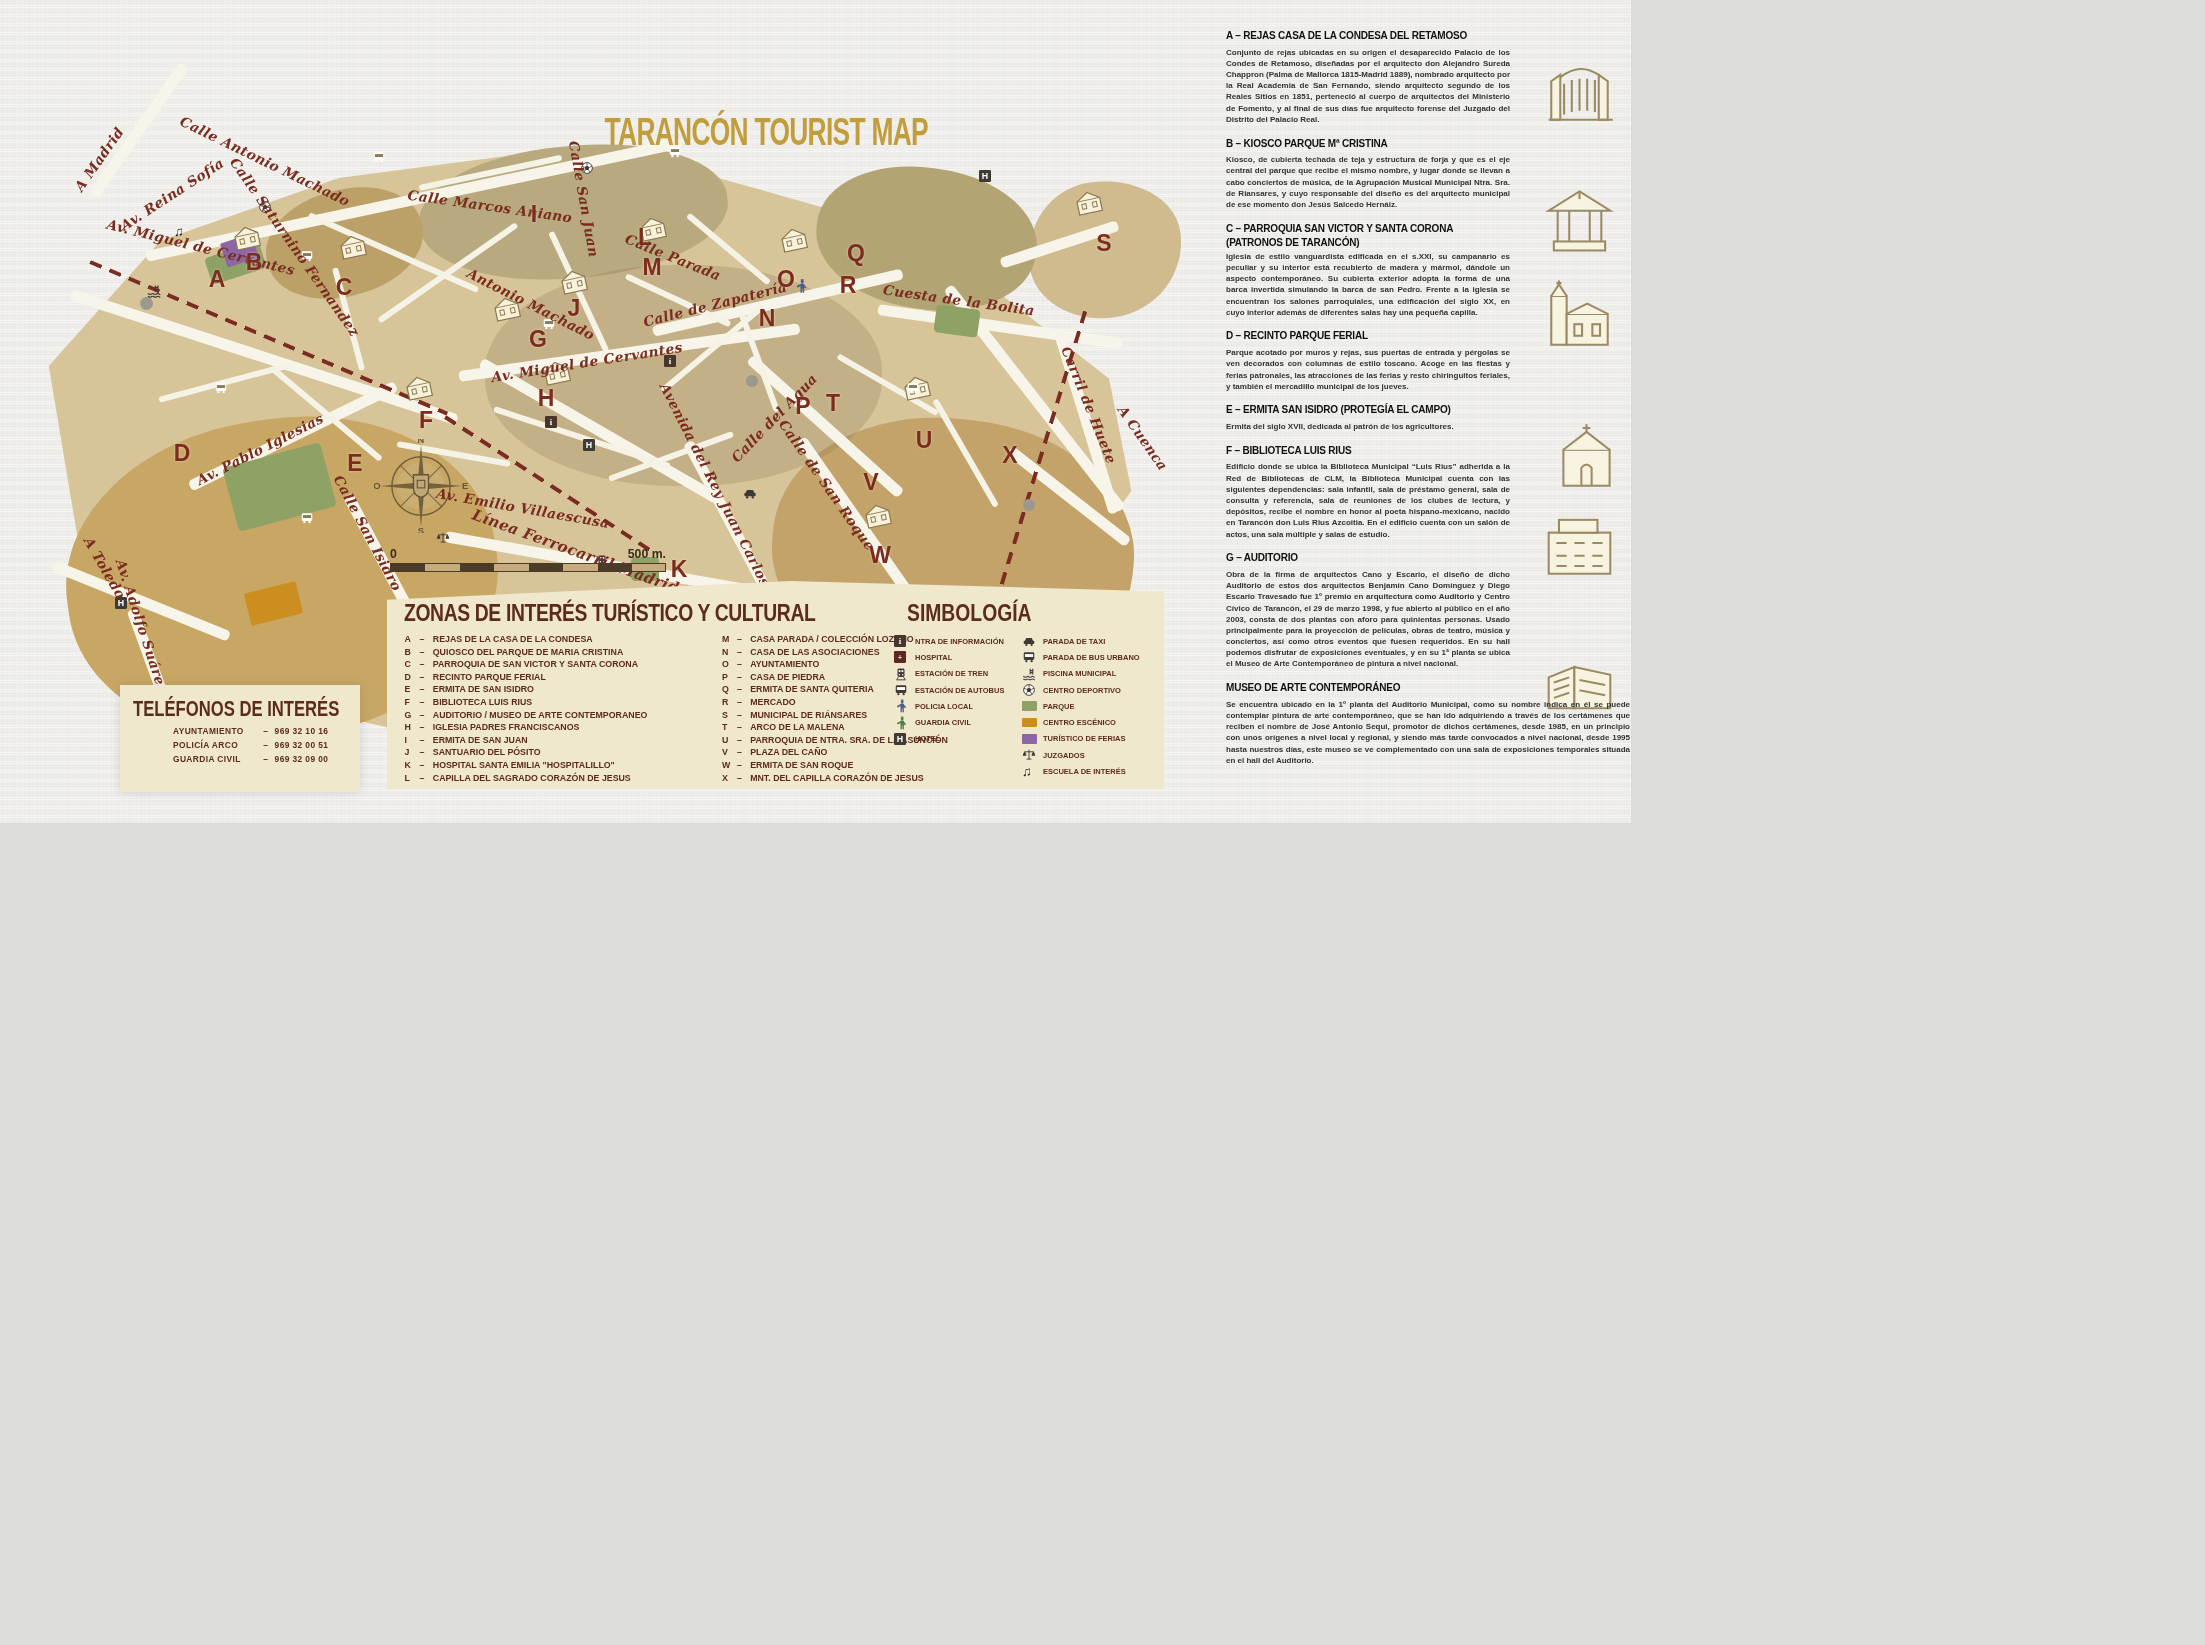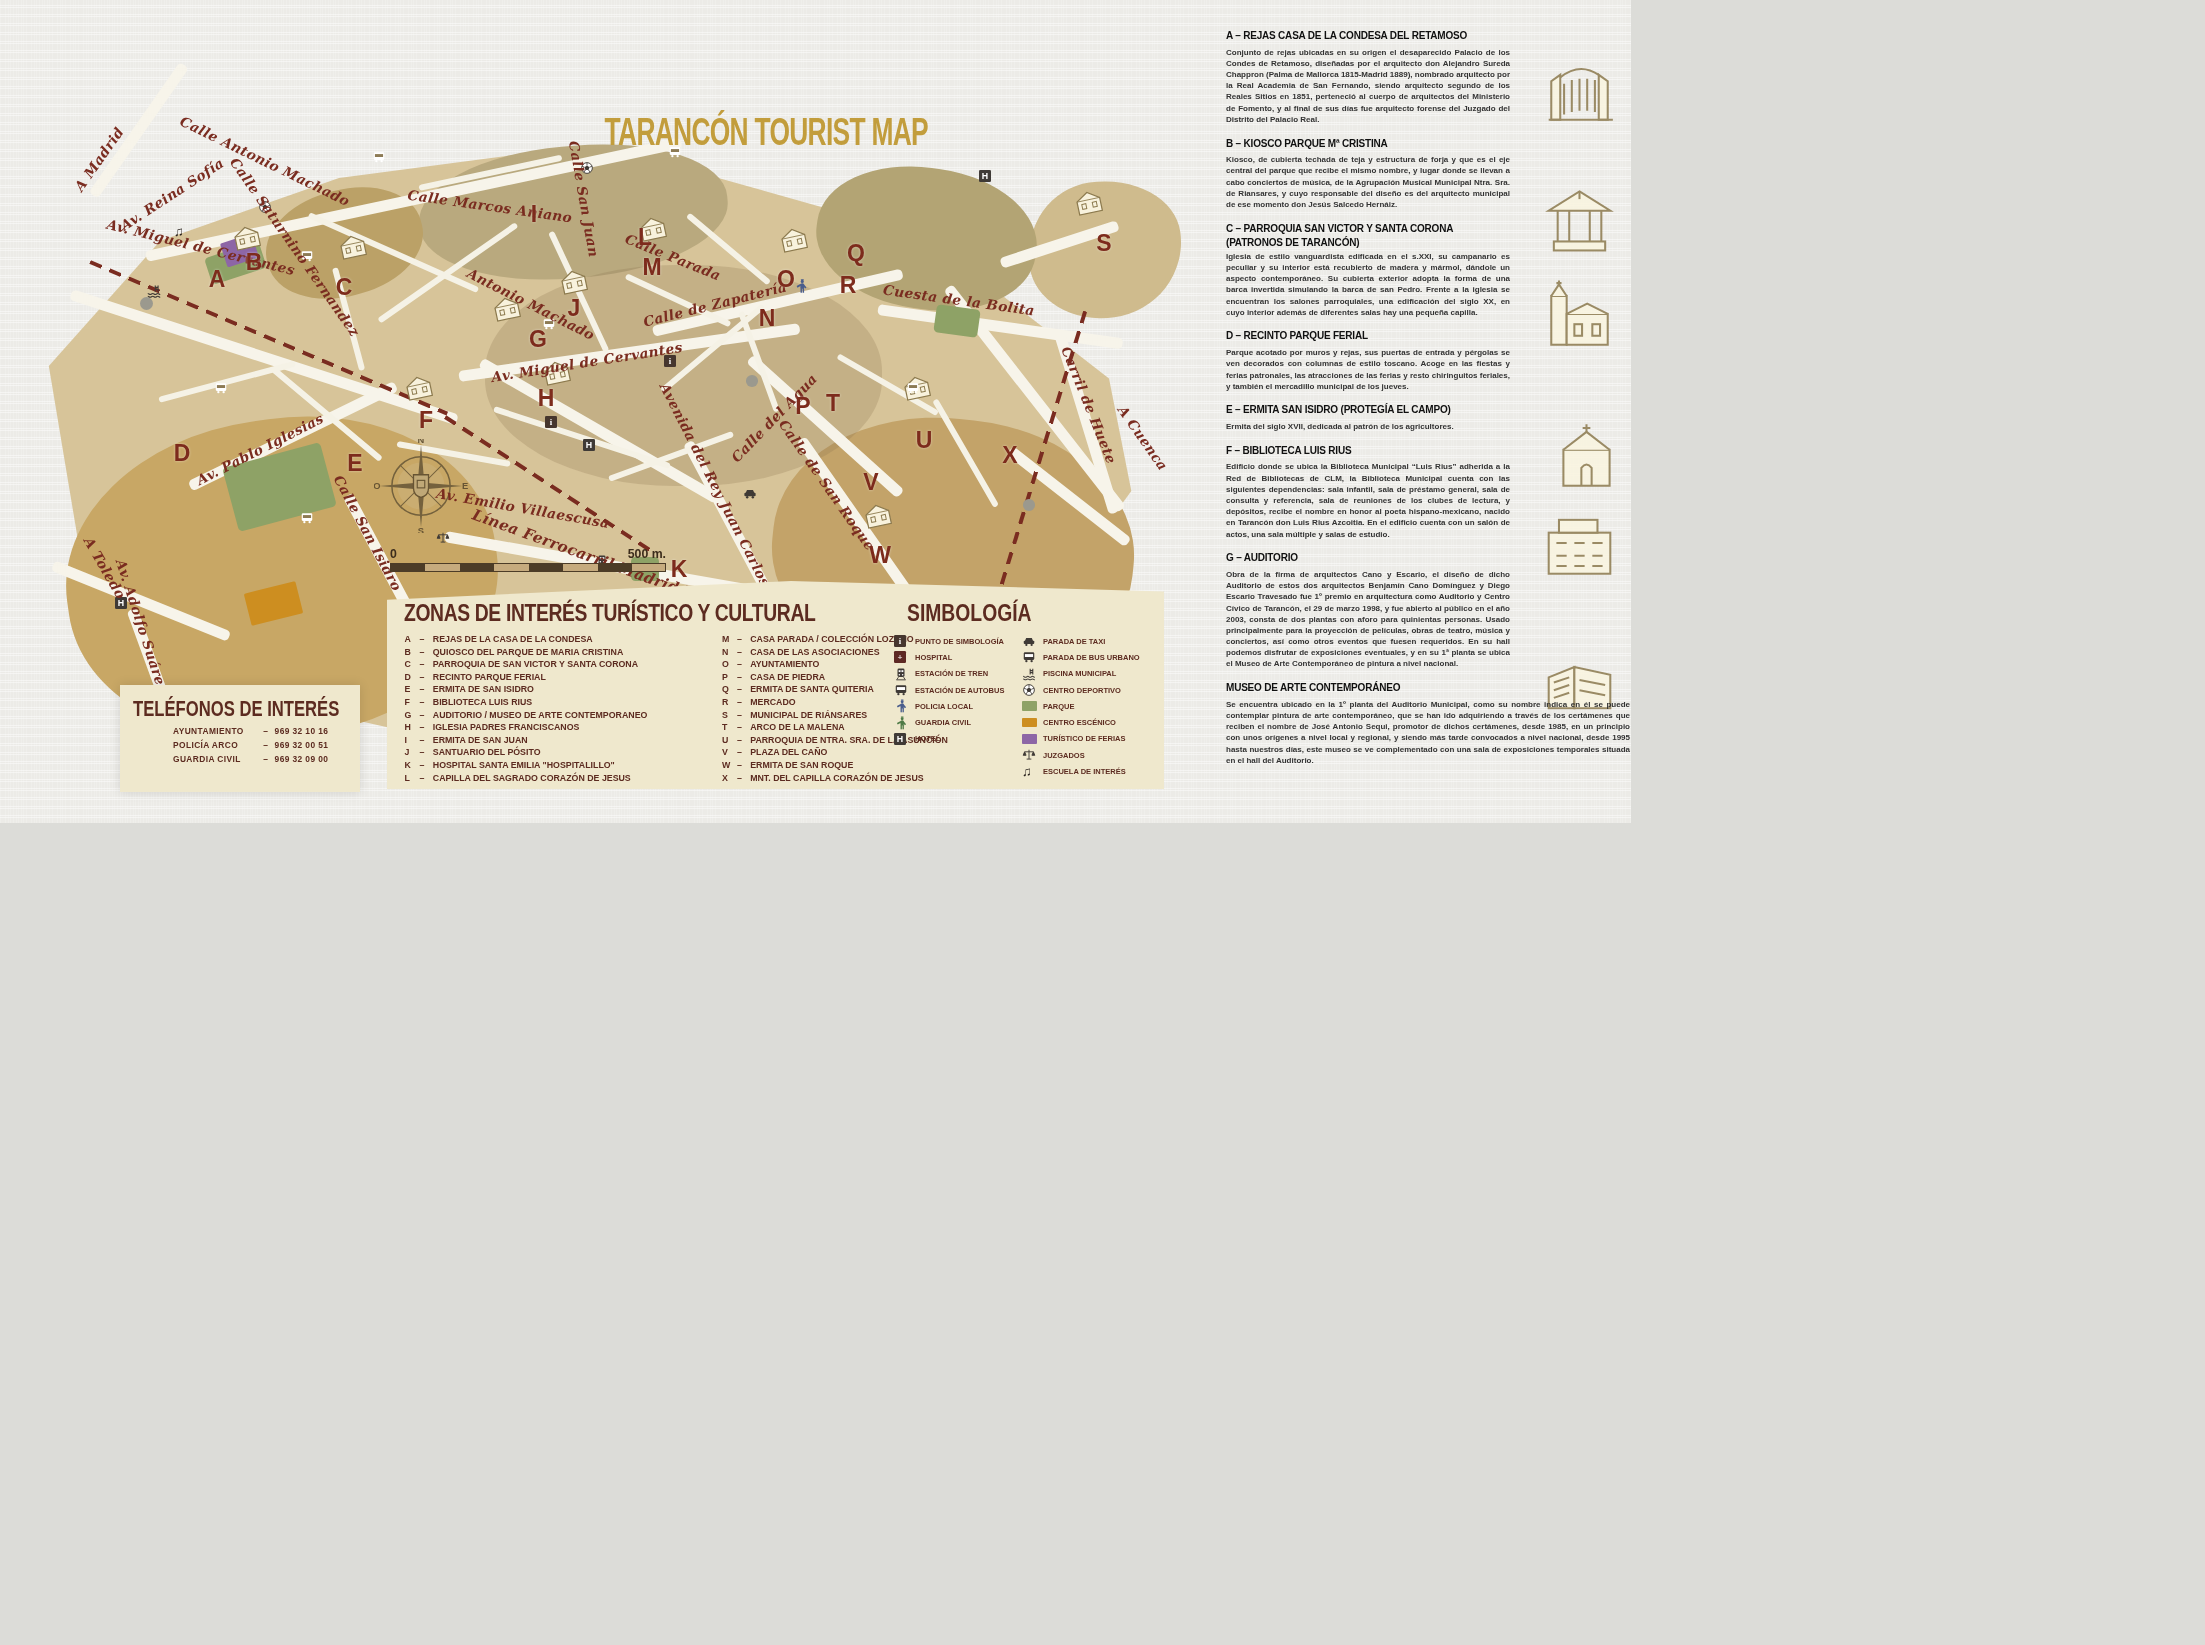--- a/index.html
+++ b/index.html
@@ -551,21 +551,21 @@
           <span class="zd">–</span>
           <span class="zn">MNT. DEL CAPILLA CORAZÓN DE JESUS</span>
         </li>
       </ul>
     <h2 id="simb-title">SIMBOLOGÍA</h2>
     <ul id="simb-left" class="simb-col">
         <li>
           <span class="sic">
             <span class="icbox">i</span>
           </span>
-          <span class="sil">PUNTO DE SIMBOLOGÍA</span>
+          <span class="sil">NTRA DE INFORMACIÓN</span>
         </li>
         <li>
           <span class="sic">
             <span class="icbox" style="background:#5d2823">+</span>
           </span>
           <span class="sil">HOSPITAL</span>
         </li>
         <li>
           <span class="sic">
             <svg viewBox="0 0 24 24" width="14" height="14">

